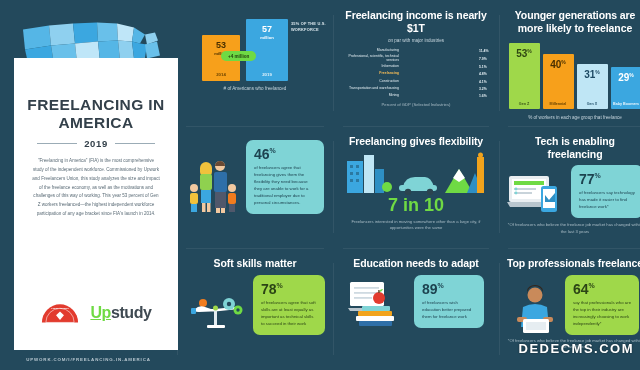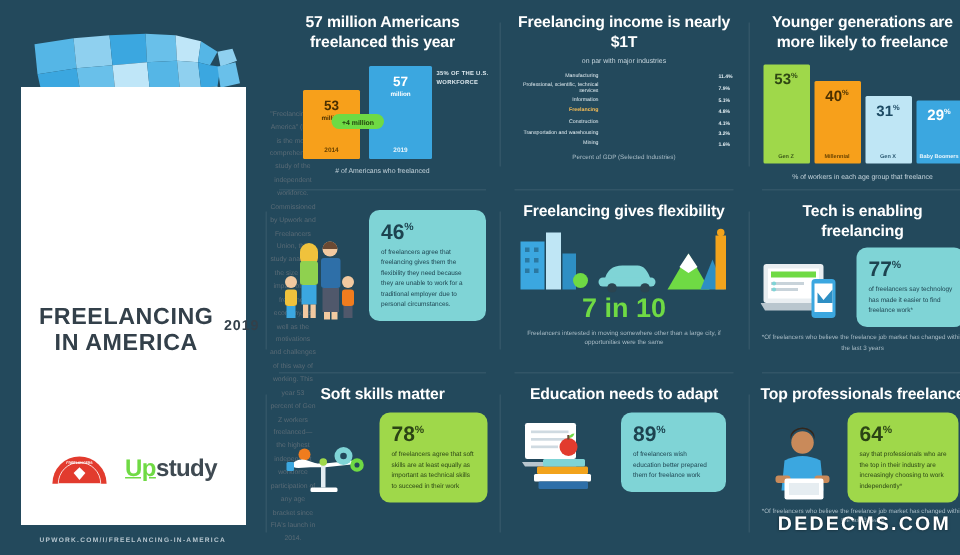--- a/index.html
+++ b/index.html
@@ -9,23 +9,23 @@
     font-family:"Liberation Sans", sans-serif;
     color:#ffffff;
   }
   .poster { position:relative; width:640px; height:370px; display:flex; }
 
   
   .left-col { width:177px; height:370px; position:relative; flex:none; padding:6px 8px 0 8px; }
   .map-wrap { position:absolute; left:14px; top:12px; width:150px; height:86px; }
   .map-wrap svg { width:100%; height:100%; }
   .card {
-    position:absolute; left:14px; top:58px; width:150px; height:292px;
+    position:absolute; left:14px; top:58px; width:164px; height:292px;
     background:#ffffff; color:#2d4a5b; padding:34px 12px 6px 12px;
-    display:flex; flex-direction:row; align-items:center;
+    display:flex; flex-direction:column; align-items:center;
   }
   .card h1 {
     font-size:15.5px; line-height:1.13; font-weight:bold; letter-spacing:.4px;
     color:#33404a; text-align:center; margin-top:4px;
   }
   .yearline { display:flex; align-items:center; gap:7px; margin:7px 0 8px; width:118px; }
   .yearline .rule { flex:1; height:1px; background:#9bacb6; }
   .yearline .yr { font-size:9.5px; font-weight:bold; color:#33404a; letter-spacing:.6px; }
   .blurb {
     font-size:4.55px; line-height:1.95; text-align:center; color:#5a6b76;
@@ -154,21 +154,20 @@
         <div class="upwork"><span class="u">Up</span><span>study</span></div>
       </div>
     </div>
 
     <div class="site-url">UPWORK.COM/I/FREELANCING-IN-AMERICA</div>
   </div>
 
   <div class="grid">
 
     <div class="panel">
-      <div class="ptitle">57 million Americans freelanced this year</div>
       <div class="colchart">
         <div class="colbar" style="left:12px;width:38px;height:46px;background:#f7a01b;">
           <div class="v" style="color:#4a3000;">53<small>million</small></div>
           <div class="yr" style="color:#6b4400;">2014</div>
         </div>
         <div class="colbar" style="left:56px;width:42px;height:62px;background:#3ba7e0;">
           <div class="v" style="color:#ffffff;">57<small>million</small></div>
           <div class="yr" style="color:#e4f3fb;">2019</div>
         </div>
         <div class="delta">+4 million</div>

